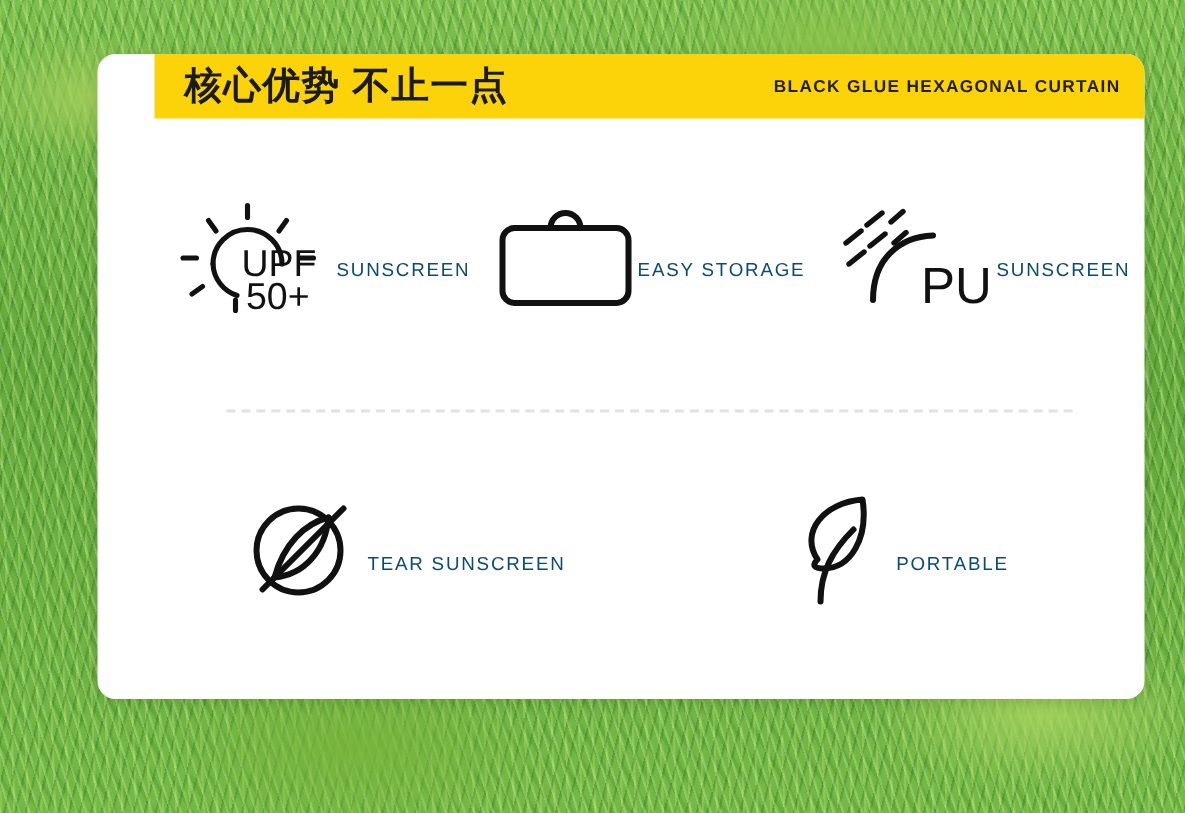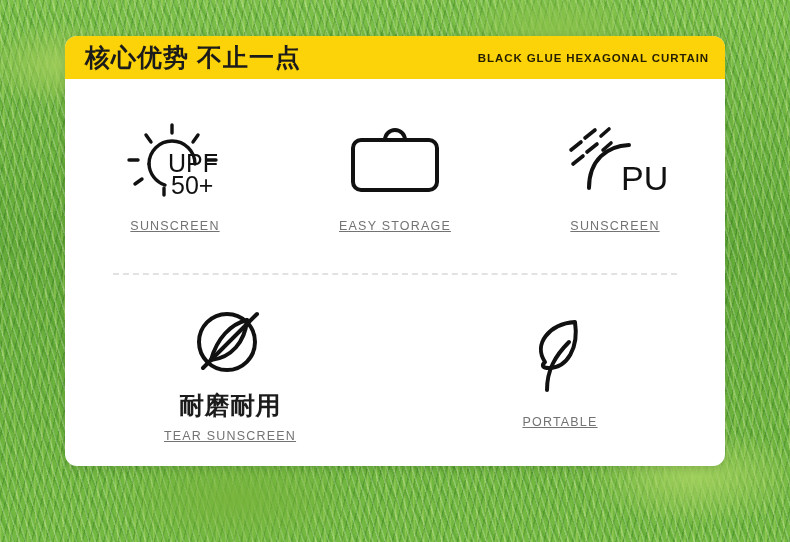--- a/index.html
+++ b/index.html
@@ -42,20 +42,21 @@
   .panel {
     position: absolute;
     left: 65px;
     top: 36px;
     width: 660px;
     height: 430px;
     background: #ffffff;
     border-radius: 12px;
     overflow: hidden;
     box-shadow: 0 2px 10px rgba(0,0,0,.12);
+    padding-left: 38px;
   }
 
   
   .header {
     height: 43px;
     background: #fcd208;
     display: flex;
     align-items: center;
     justify-content: space-between;
     padding: 0 16px 0 20px;
@@ -81,21 +82,21 @@
   .grid {
     padding: 0;
   }
   .row {
     display: flex;
     height: 193.5px;
   }
   .cell {
     flex: 1 1 0;
     display: flex;
-    flex-direction: column;
+    flex-direction: row;
     align-items: center;
     justify-content: center;
     box-sizing: border-box;
   }
   .icon-wrap {
     height: 84px;
     display: flex;
     align-items: center;
     justify-content: center;
     margin-bottom: 8px;
@@ -104,24 +105,23 @@
     font-size: 25px;
     font-weight: 700;
     color: #1b1b1b;
     letter-spacing: .5px;
     line-height: 1.1;
     white-space: nowrap;
   }
   .cell-sub {
     margin-top: 9px;
     font-size: 12.5px;
-    color: #737373;
+    color: #0c4a6e;
     letter-spacing: 1.2px;
     white-space: nowrap;
-    text-decoration: underline;
   }
 
   .divider {
     height: 0;
     border-top: 2px dashed #e2e2e2;
     margin: 0 48px;
   }
 
   svg { display: block; }
 </style>
@@ -203,21 +203,20 @@
           <div class="icon-wrap">
             <svg width="86" height="80" viewBox="0 0 86 80">
               <g fill="none" stroke="#111" stroke-width="4" stroke-linecap="round">
                 <circle cx="40" cy="40" r="28"></circle>
                 <path d="M24 58 C30 36 44 22 60 18"></path>
                 <path d="M24 58 C44 56 58 40 60 18"></path>
                 <line x1="16" y1="66" x2="70" y2="12"></line>
               </g>
             </svg>
           </div>
-          <div class="cell-title">耐磨耐用</div>
           <div class="cell-sub">TEAR SUNSCREEN</div>
         </div>
 
         <div class="cell">
           <div class="icon-wrap">
             <svg width="74" height="80" viewBox="0 0 74 80">
               <g fill="none" stroke="#111" stroke-width="4" stroke-linecap="round" stroke-linejoin="round">
                 <path d="M22 46 C10 28 26 8 52 6 C56 32 44 52 26 52 C20 52 18 50 22 46 Z"></path>
                 <path d="M24 74 C24 54 32 40 46 26"></path>
               </g>

